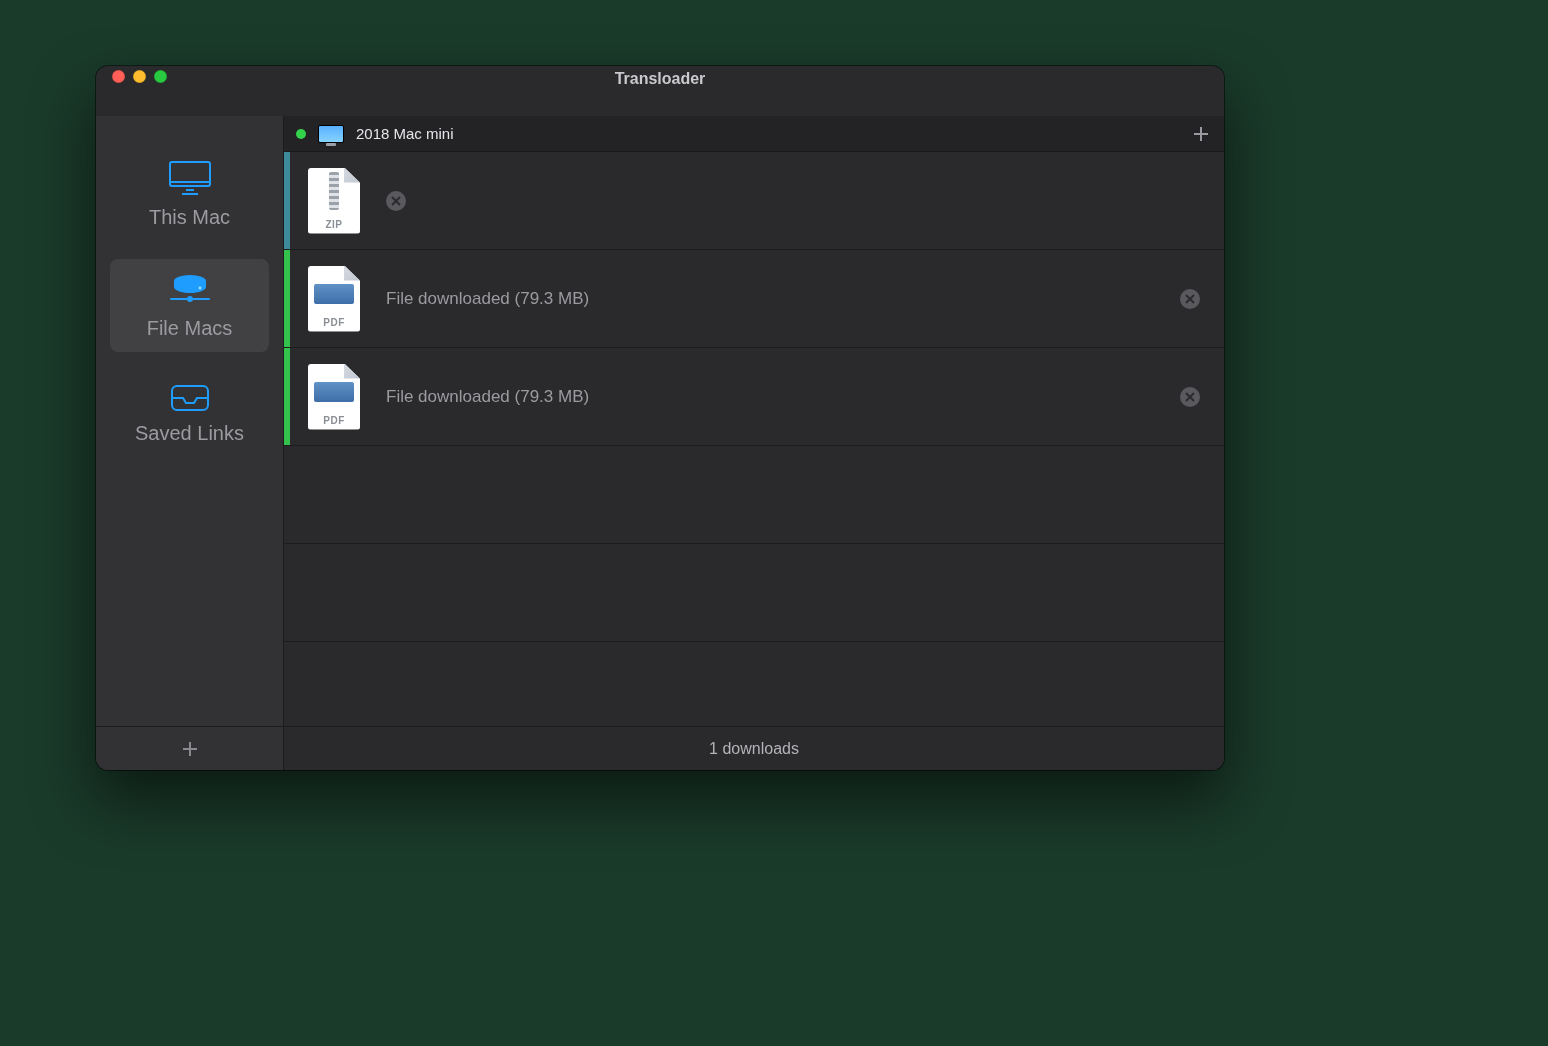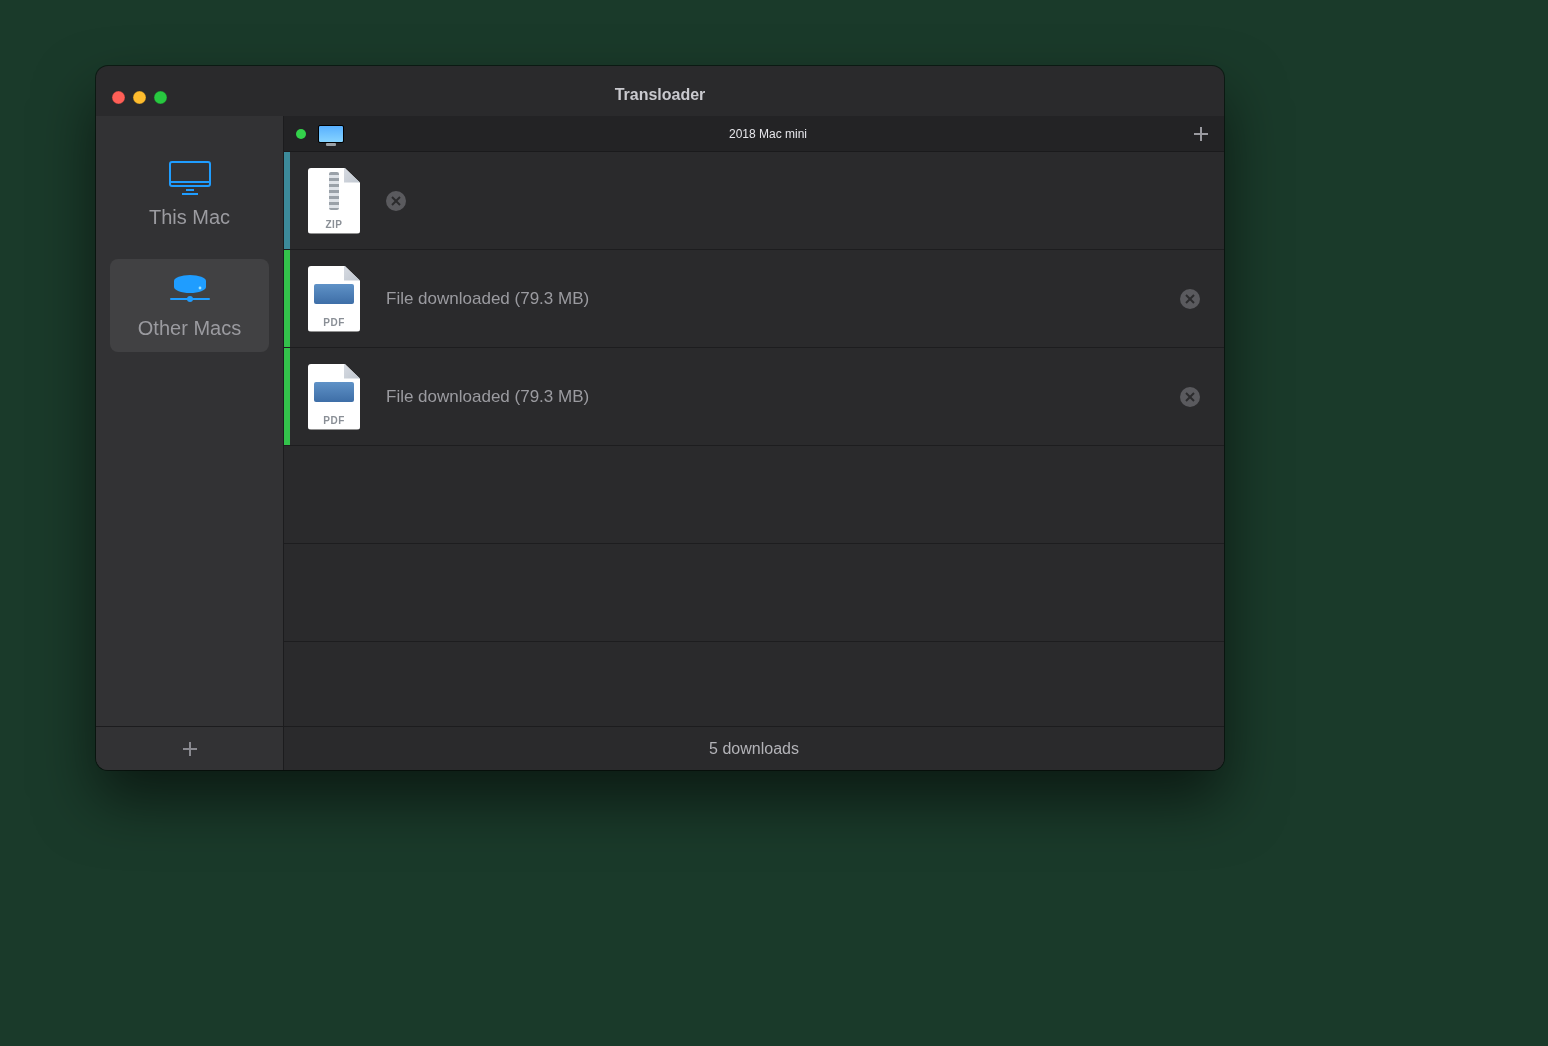--- a/index.html
+++ b/index.html
@@ -16,22 +16,22 @@
     background: #2a2a2c;
     border-radius: 12px;
     box-shadow: 0 30px 60px rgba(0,0,0,0.55), 0 0 0 1px rgba(0,0,0,0.5);
     display: flex;
     flex-direction: column;
     overflow: hidden;
   }
   .titlebar {
     height: 50px;
     display: flex;
-    align-items: flex-end;
-    padding: 12px 16px;
+    align-items: flex-start;
+    padding: 4px 16px;
     flex-shrink: 0;
   }
   .traffic-lights { display: flex; gap: 8px; }
   .traffic-light {
     width: 13px; height: 13px; border-radius: 50%;
     box-shadow: inset 0 0 0 .5px rgba(0,0,0,.25);
   }
   .tl-close { background: #ff5f57; }
   .tl-min   { background: #febc2e; }
   .tl-max   { background: #28c840; }
@@ -96,21 +96,21 @@
     background: linear-gradient(#58b0ff,#86d3ff);
     border-radius: 2px;
     position: relative;
     border: 1px solid #000;
   }
   .device-thumb::after {
     content:""; position:absolute; bottom:-4px; left:50%;
     width:10px; height:3px; background:#9aa0a6; border-radius:1px;
     transform: translateX(-50%);
   }
-  .device-name { color: #e5e5ea; font-size: 12px; flex: 1; text-align: center; }
+  .device-name { color: #e5e5ea; font-size: 15px; flex: 1; }
   .device-add svg { display:block; }
 
   .download-row {
     height: 98px;
     border-bottom: 1px solid #1d1d1f;
     display: flex; align-items: center;
     padding: 0 24px 0 0;
     position: relative;
   }
   .left-strip {
@@ -213,23 +213,32 @@
         <div class="sidebar-item active">
           <span class="icon">
             <svg width="44" height="34" viewBox="0 0 44 34" fill="#1f9dff">
               <ellipse cx="22" cy="8" rx="16" ry="6"></ellipse>
               <path d="M6 8v6c0 3.3 7.2 6 16 6s16-2.7 16-6V8" fill="#1f9dff"></path>
               <circle cx="32" cy="15" r="1.4" fill="#9fe3ff"></circle>
               <rect x="2" y="25" width="40" height="2" rx="1"></rect>
               <circle cx="22" cy="26" r="3"></circle>
             </svg>
           </span>
-          <span class="label">Other Macs</span>
-        </div>
-
+          <span class="label">File Macs</span>
+        </div>
+
+        <div class="sidebar-item">
+          <span class="icon">
+            <svg width="40" height="28" viewBox="0 0 40 28" fill="none" stroke="#1f9dff" stroke-width="2">
+              <rect x="2" y="2" width="36" height="24" rx="5"></rect>
+              <path d="M2 14h11l3 5h8l3-5h11"></path>
+            </svg>
+          </span>
+          <span class="label">Saved Links</span>
+        </div>
       </div>
 
       <div class="sidebar-footer">
         <span>
           <svg width="18" height="18" viewBox="0 0 18 18" stroke="#8a8a90" stroke-width="2">
             <line x1="9" y1="2" x2="9" y2="16"></line>
               <line x1="2" y1="9" x2="16" y2="9"></line>
           </svg>
         </span>
       </div>
@@ -311,17 +320,17 @@
             </span>
           </div>
         </div>
 
         <div class="empty-row"></div>
         <div class="empty-row"></div>
 
       </div>
 
       <div class="statusbar">
-        <span>5 downloads</span>
+        <span>1 downloads</span>
       </div>
     </div>
   </div>
 </div>
 
 </body></html>

